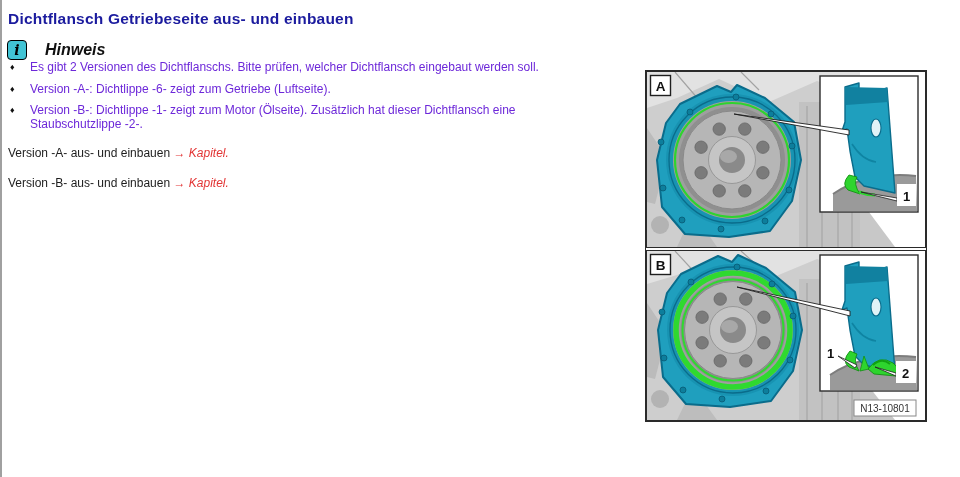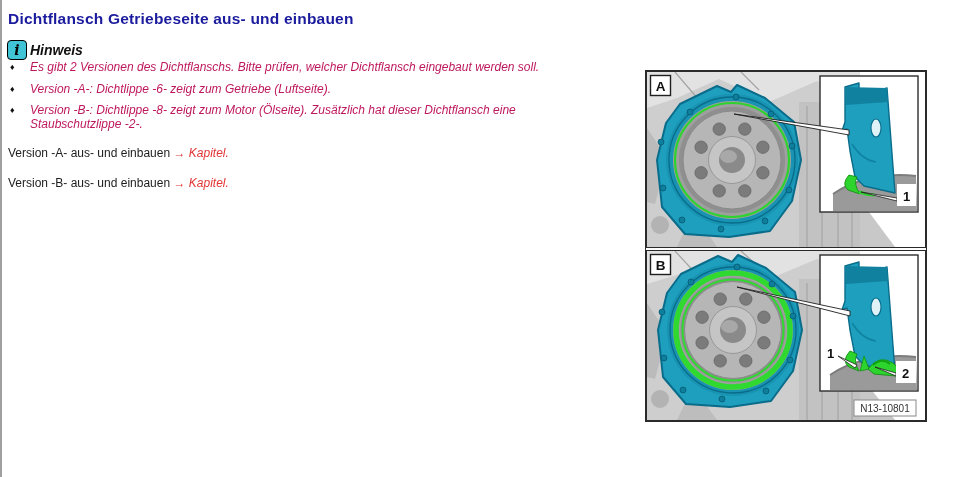--- a/index.html
+++ b/index.html
@@ -12,26 +12,26 @@
     position:absolute;left:8px;top:10px;margin:0;
     font-size:15.5px;font-weight:bold;color:#1b1b9e;letter-spacing:.2px;text-align:center;
   }
   .note-header{position:absolute;left:7px;top:40px;display:flex;align-items:center;}
   .note-icon{
     width:18px;height:18px;border:1.5px solid #000;border-radius:4px;
     background:#41c4d5;display:flex;align-items:center;justify-content:center;
     font-family:"DejaVu Serif",serif;font-weight:bold;font-style:italic;
     font-size:14px;color:#000;line-height:1;
   }
-  .note-label{margin-left:3px;font-size:14px;font-weight:bold;font-style:italic;color:#111;}
+  .note-label{margin-left:18px;font-size:16px;font-weight:bold;font-style:italic;color:#111;}
   .bullets{position:absolute;left:10px;top:61px;margin:0;padding:0;list-style:none;width:620px;}
   .bullets li{display:flex;margin-bottom:8px;}
   .diamond{width:20px;flex:0 0 20px;font-size:9px;color:#111;padding-top:1px;}
   .bullet-text{
-    width:515px;font-size:12px;line-height:13.5px;font-style:italic;color:#be185d;
+    width:515px;font-size:12px;line-height:13.5px;color:#6d28d9;
   }
   .version-line{position:absolute;left:8px;margin:0;font-size:12px;color:#1d1d1d;}
   .version-a{top:146px;}
   .version-b{top:176px;}
   .kapitel-link{color:#e23434;cursor:pointer;font-style:italic;}
   .figure{
     position:absolute;left:645px;top:70px;width:280px;
     border:1px solid #2a2a2a;background:#fff;
   }
   .panel{border:1px solid #2a2a2a;font-size:0;line-height:0;}
@@ -54,21 +54,21 @@
   <li>
     <span class="diamond">♦</span>
     <span class="bullet-text">Es gibt 2 Versionen des Dichtflanschs. Bitte prüfen, welcher Dichtflansch eingebaut werden soll.</span>
   </li>
   <li>
     <span class="diamond">♦</span>
     <span class="bullet-text">Version -A-: Dichtlippe -6- zeigt zum Getriebe (Luftseite).</span>
   </li>
   <li>
     <span class="diamond">♦</span>
-    <span class="bullet-text">Version -B-: Dichtlippe -8- zeigt zum Motor (Ölseite). Zusätzlich hat dieser Dichtflansch eine Staubschutzlippe -2-.</span>
+    <span class="bullet-text">Version -B-: Dichtlippe -1- zeigt zum Motor (Ölseite). Zusätzlich hat dieser Dichtflansch eine Staubschutzlippe -2-.</span>
   </li>
 </ul>
 
 <p class="version-line version-a"><span>Version -A- aus- und einbauen </span><span class="kapitel-link">→ Kapitel.</span></p>
 
 <p class="version-line version-b"><span>Version -B- aus- und einbauen </span><span class="kapitel-link">→ Kapitel.</span></p>
 
 <div class="figure">
 
   <div class="panel panel-a">

